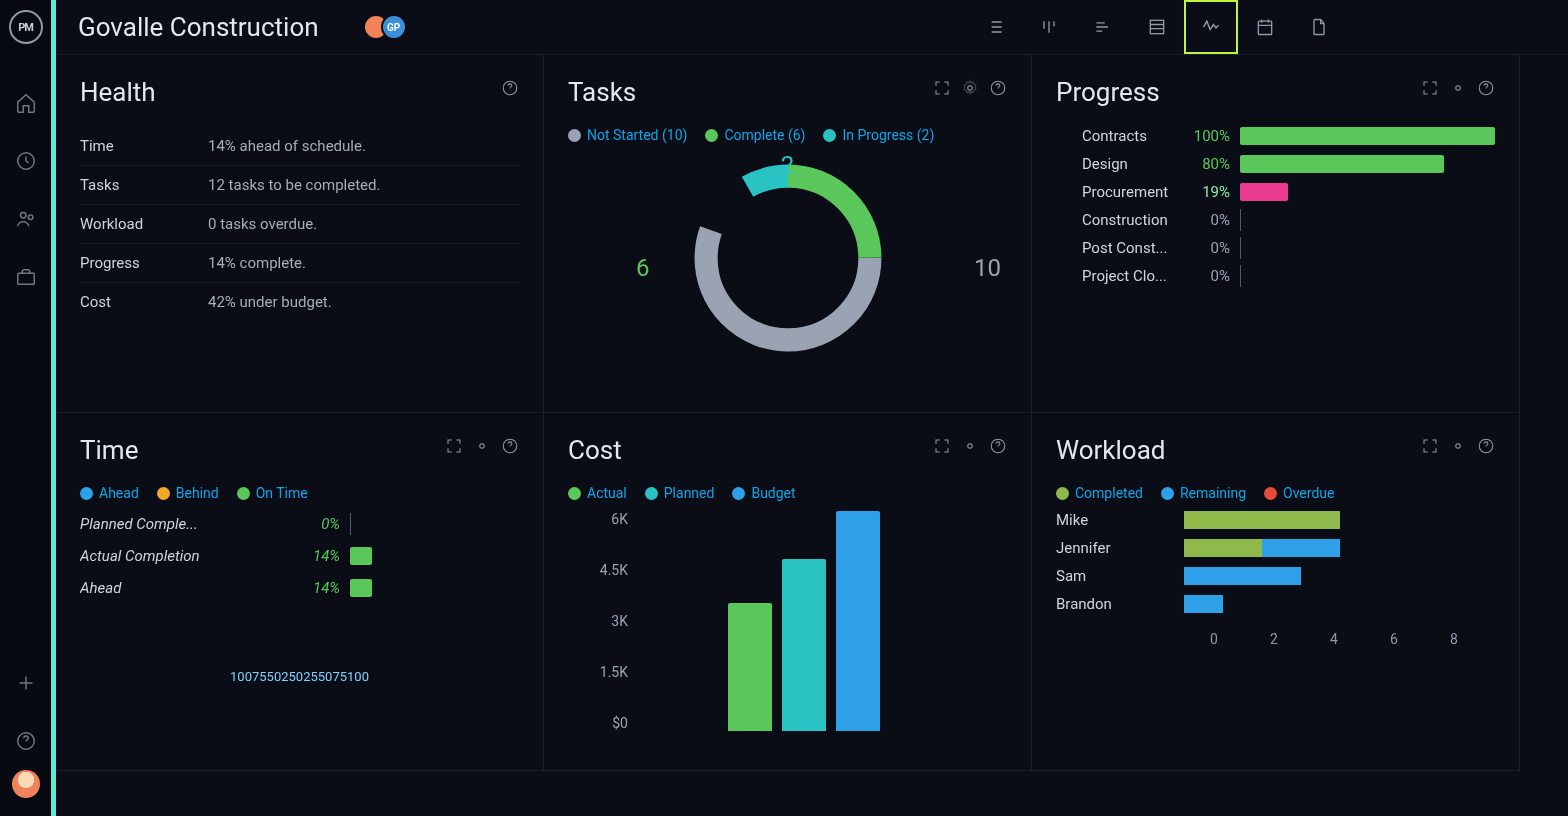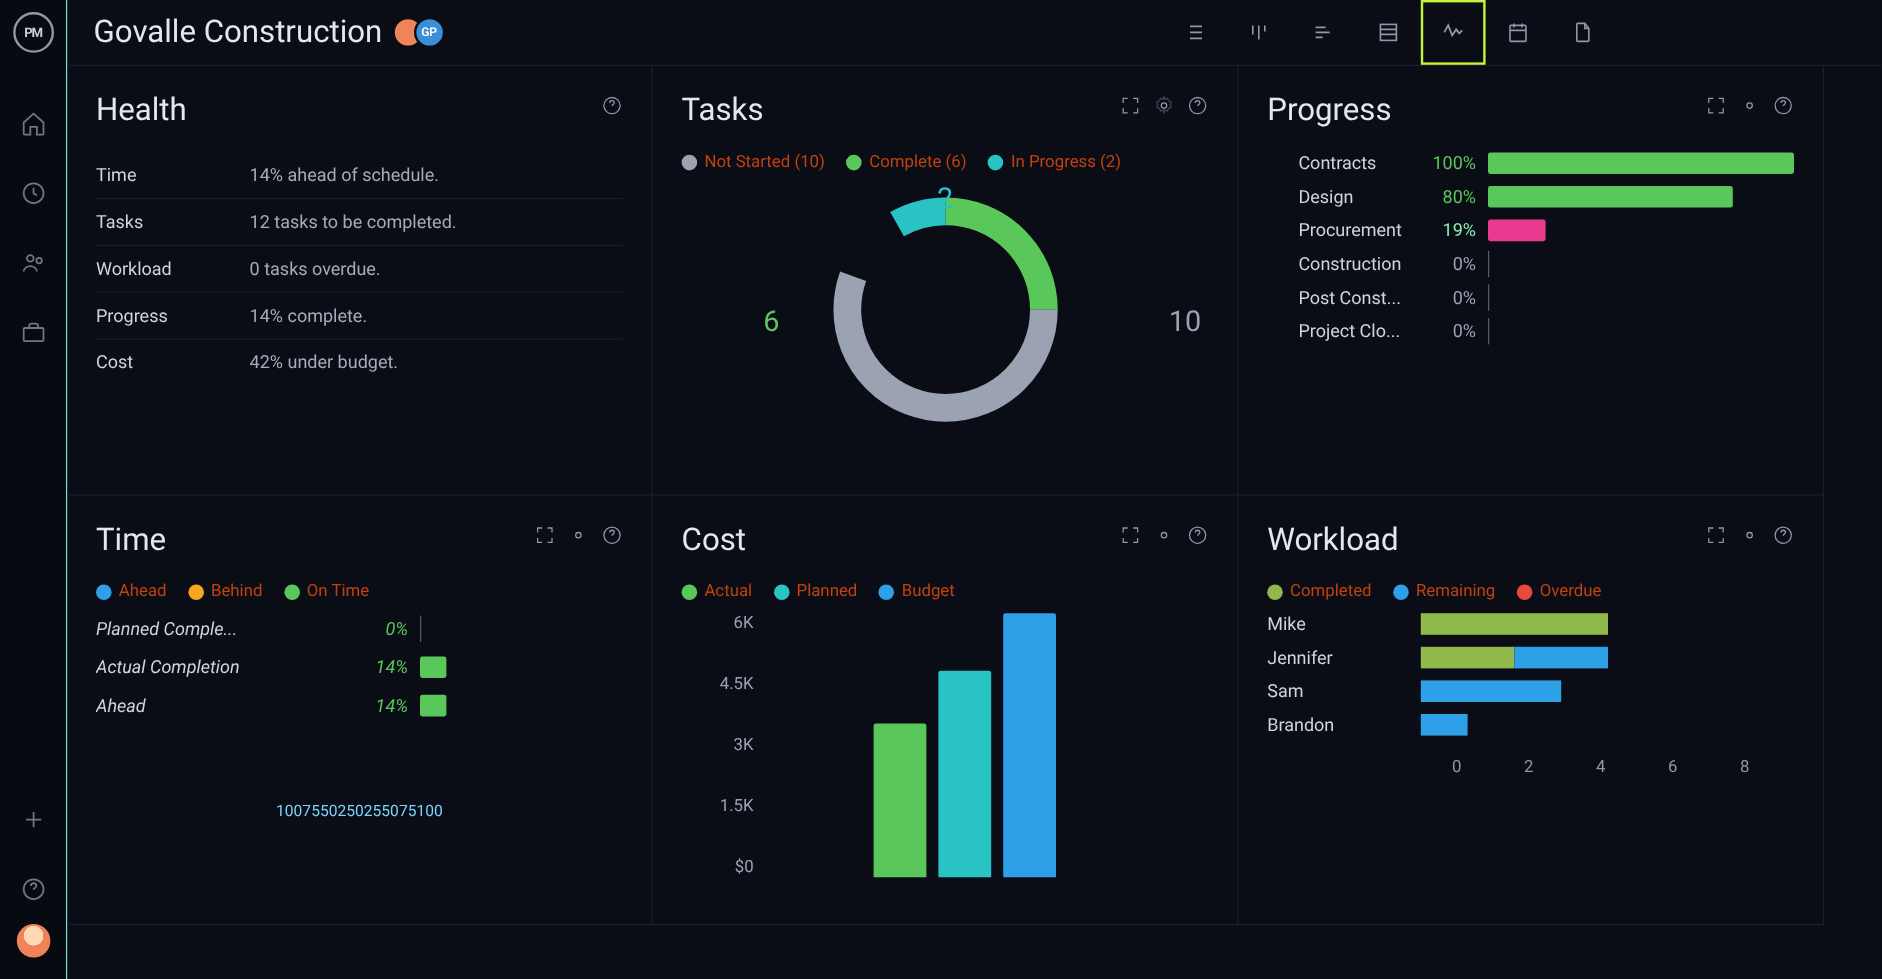--- a/index.html
+++ b/index.html
@@ -1,39 +1,39 @@
 <!DOCTYPE html>
 <html><head>
 <meta charset="utf-8">
 <style>
 * { box-sizing: border-box; margin: 0; padding: 0; }
 body { background:#0a0d16; color:#d0d4dc; font-family:-apple-system,Segoe UI,Roboto,sans-serif; font-size:14px; width:1568px; height:816px; display:flex; overflow:hidden; }
-.sidebar { width:56px; background:#080a12; border-right:1px solid #5eead4; display:flex; flex-direction:column; align-items:center; padding-top:10px; }
+.sidebar { width:56px; background:#080a12; border-right:5px solid #5eead4; display:flex; flex-direction:column; align-items:center; padding-top:10px; }
 .sidebar .logo { width:34px; height:34px; border:2px solid #8f98a9; border-radius:50%; display:flex; align-items:center; justify-content:center; font-size:11px; font-weight:700; letter-spacing:-1px; color:#c7cdd9; margin-bottom:30px; }
 .sidebar .icn { width:22px; height:22px; margin:18px 0; color:#707684; cursor:pointer; }
 .sidebar .spacer { flex:1; }
 .sidebar .avatar-sm { width:28px; height:28px; border-radius:50%; margin-bottom:18px; }
 .main { flex:1; display:flex; flex-direction:column; }
-.topbar { height:55px; display:flex; align-items:center; padding:0 22px; border-bottom:1px solid #1a1f2e; }
+.topbar { height:55px; display:flex; align-items:center; padding:0 22px; border-bottom:1px solid #1a1f2e;gap:36px; }
 .topbar h1 { font-size:26px; font-weight:400; color:#e4e7ed; }
 .avatar-stack { display:flex; margin-left:16px; }
 .avatar-stack .av { width:26px; height:26px; border-radius:50%; border:2px solid #0a0d16; margin-left:-8px; display:flex; align-items:center; justify-content:center; font-size:10px; font-weight:600; }
 .view-tabs { margin-left:auto; margin-right:200px; display:flex; gap:0; }
 .view-tabs .tab { width:54px; height:54px; display:flex; align-items:center; justify-content:center; color:#8f98a9; cursor:pointer; }
 .view-tabs .tab.active { border:2px solid #c3f53c; }
 .grid { flex:1; display:grid; grid-template-columns:488px 488px 488px; grid-template-rows:358px 358px; gap:0; padding:0; }
 .card { border:1px solid #1a1f2e; border-left:none; border-top:none; padding:22px 24px; position:relative; }
 .card h2 { font-size:26px; font-weight:400; color:#e4e7ed; margin-bottom:20px; }
 .card-icons { position:absolute; top:24px; right:24px; display:flex; gap:10px; color:#8f98a9; }
 .card-icons .ci { width:18px; height:18px; cursor:pointer; }
 .health-row { display:flex; padding:10px 0; border-bottom:1px solid #181d2c; font-size:15px; }
 .health-row:last-child { border-bottom:none; }
 .health-row .lab { width:128px; color:#d0d4dc; }
 .health-row .val { color:#a6adba; }
-.legend { display:flex; gap:18px; font-size:14px; color:#c2410c; margin-bottom:10px; }
+.legend { display:flex; gap:18px; font-size:14px; color:#0ea5e9; margin-bottom:10px; }
 .legend .li { display:flex; align-items:center; gap:6px; }
 .dot { width:13px; height:13px; border-radius:50%; display:inline-block; }
 .donut-wrap { display:flex; justify-content:center; margin-top:6px; position:relative; }
 .donut-wrap .lbl { position:absolute; font-size:24px; }
 .prog-row { display:flex; align-items:center; margin:10px 0; font-size:15px; }
 .prog-row .lab { width:98px; color:#cfd4de; white-space:nowrap; overflow:hidden; text-overflow:ellipsis;margin-left:26px; }
 .prog-row .pct { width:50px; text-align:right; margin-right:10px; }
 .prog-row .bar { flex:1; height:18px; position:relative; }
 .prog-row .bar .fill { height:100%; border-radius:2px; }
 .prog-row .bar .tick { position:absolute; left:0; top:-2px; height:22px; width:1px; background:#555c6e; }

